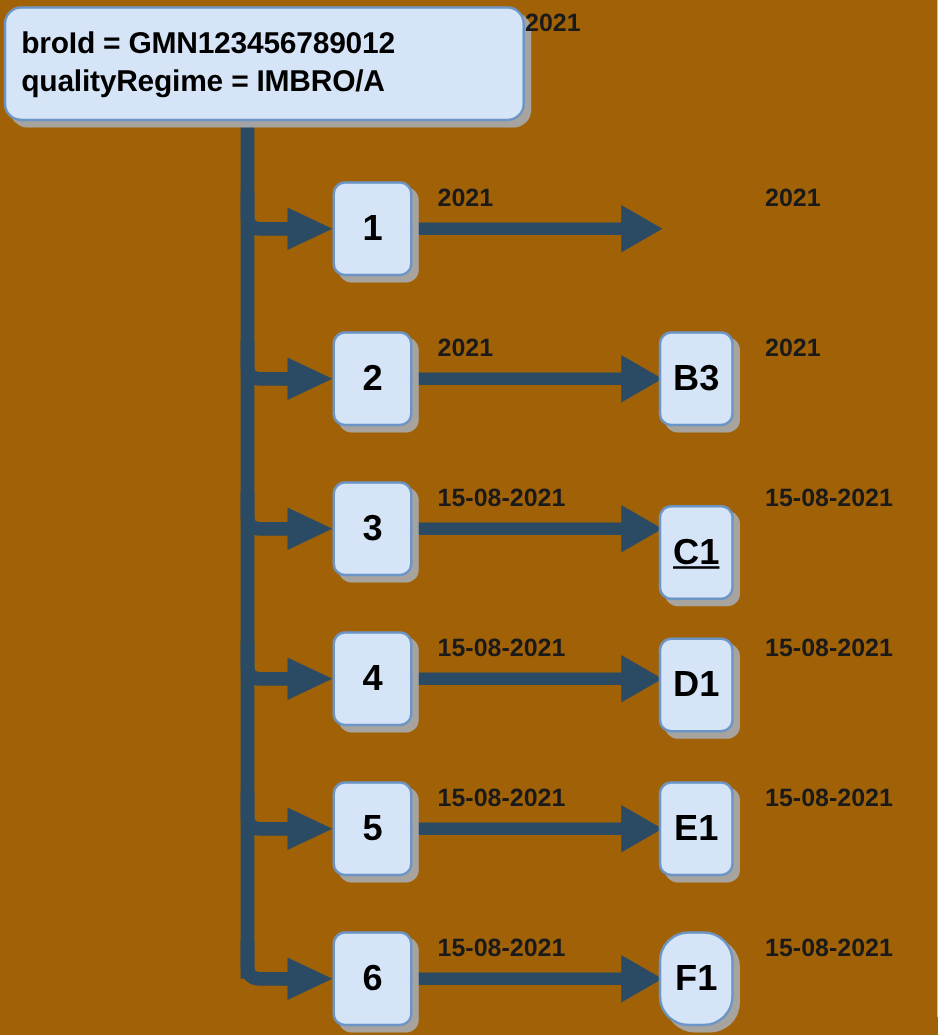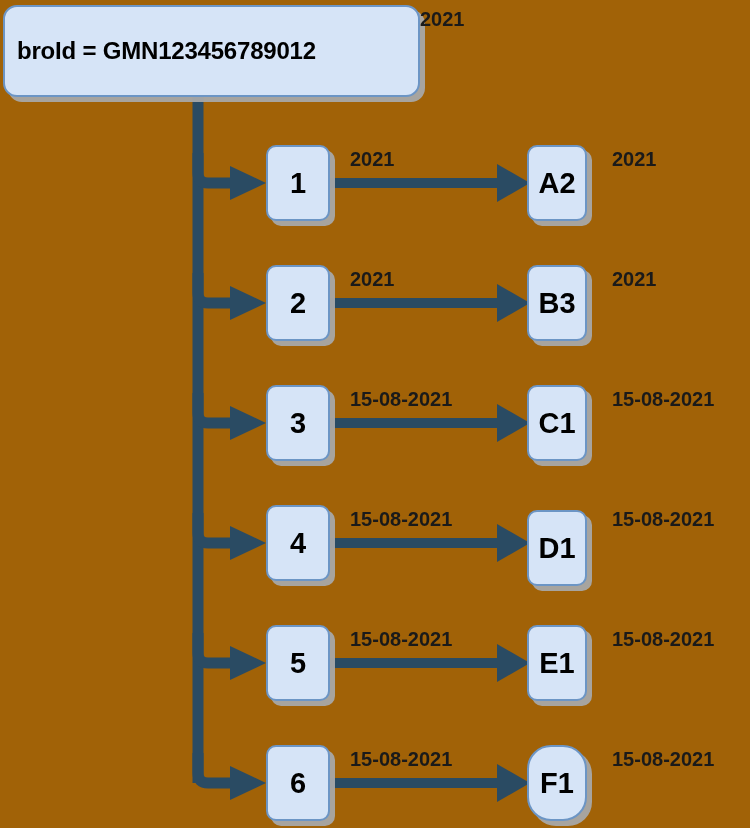--- a/index.html
+++ b/index.html
@@ -134,46 +134,44 @@
       <polygon points="497,284 530,303 497,322"></polygon>
       <polygon points="497,404 530,423 497,442"></polygon>
       <polygon points="497,524 530,543 497,562"></polygon>
       <polygon points="497,644 530,663 497,682"></polygon>
       <polygon points="497,764 530,783 497,802"></polygon>
     </g>
   </svg>
 
   <div class="node root-node">
     <div class="root-line">broId = GMN123456789012</div>
+    <div class="root-line">qualityRegime = IMBRO/A</div>
   </div>
   <div class="label root-label">2021</div>
 
   <div class="node mid-node" style="top:145px;">
     <span>1</span>
   </div>
   <div class="label arrow-label" style="top:148px;">2021</div>
-  <div class="node end-node" style="top:145px;">
-    <span>A2</span>
-  </div>
   <div class="label right-label" style="top:148px;">2021</div>
 
   <div class="node mid-node" style="top:265px;">
     <span>2</span>
   </div>
   <div class="label arrow-label" style="top:268px;">2021</div>
   <div class="node end-node" style="top:265px;text-align:right;">
     <span>B3</span>
   </div>
   <div class="label right-label" style="top:268px;">2021</div>
 
   <div class="node mid-node" style="top:385px;">
     <span>3</span>
   </div>
   <div class="label arrow-label" style="top:388px;">15-08-2021</div>
-  <div class="node end-node" style="top:385px;">
+  <div class="node end-node" style="top:404px;text-decoration:underline;">
     <span>C1</span>
   </div>
   <div class="label right-label" style="top:388px;">15-08-2021</div>
 
   <div class="node mid-node" style="top:505px;">
     <span>4</span>
   </div>
   <div class="label arrow-label" style="top:508px;">15-08-2021</div>
   <div class="node end-node" style="top:510px;">
     <span>D1</span>

